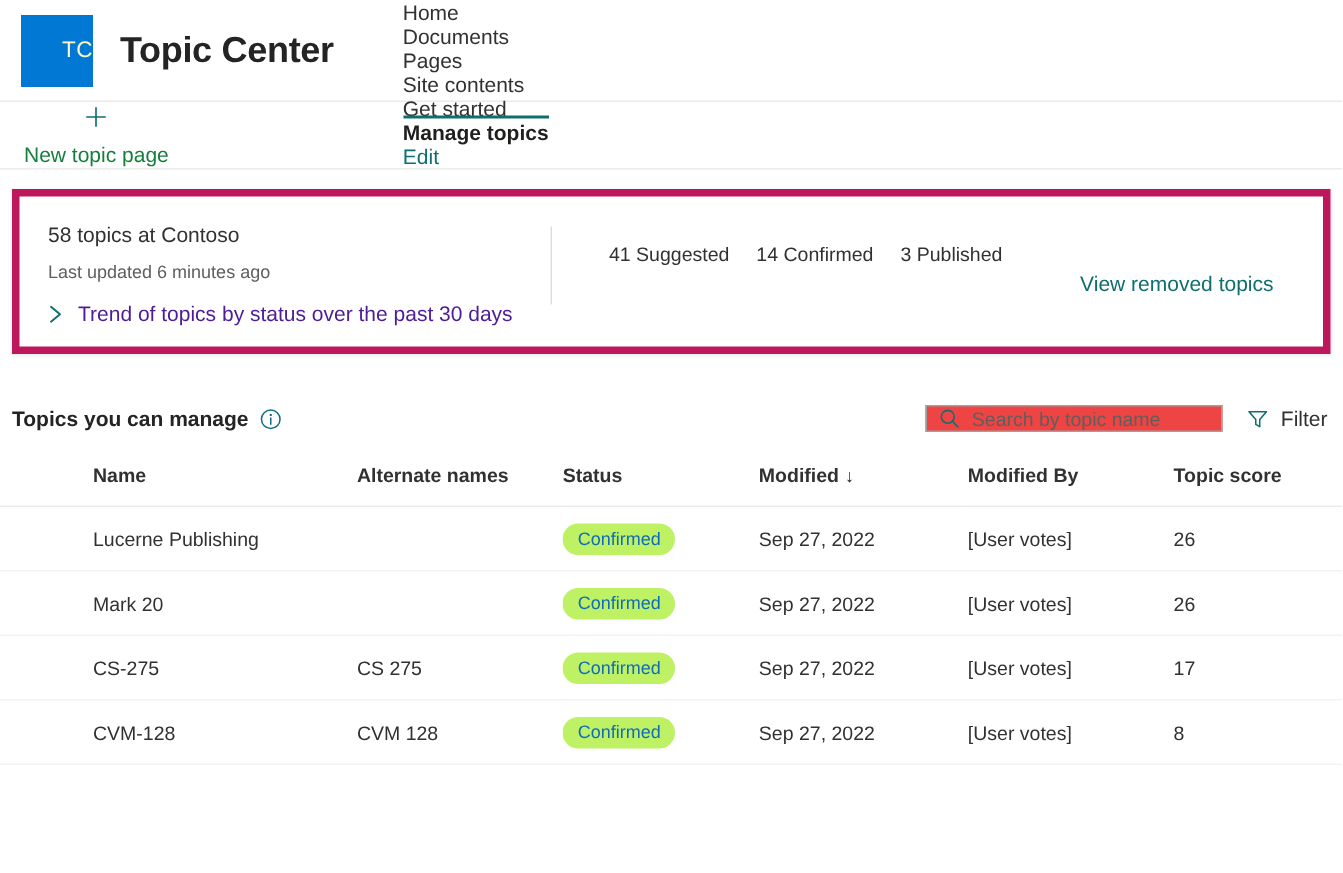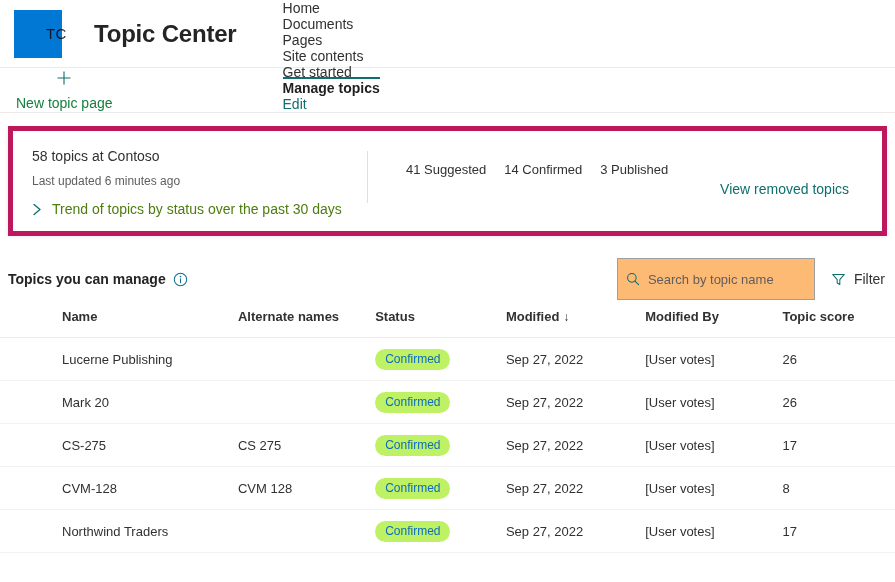--- a/index.html
+++ b/index.html
@@ -19,35 +19,35 @@
     background: #ffffff;
     display: flex;
     align-items: center;
     padding: 0 0 0 8px;
     border-bottom: 1px solid #edebe9;
     position: relative;
   }
   .site-logo {
     width: 48px; height: 48px;
     background: #0078d4;
-    color: #0f172a;
-    display: flex;
-    align-items: center;
-    justify-content: flex-start;
+    color: #fef9c3;
+    display: flex;
+    align-items: center;
+    justify-content: flex-end;
     font-size: 15px;
     letter-spacing: 0.3px;
     flex: none;
     margin-left: 6px;
     padding-left: 32px;
   }
   .site-title {
     font-size: 24px;
     font-weight: bold;
     color: #242424;
-    margin-left: 32px;
+    margin-left: 18px;
     white-space: nowrap;
     letter-spacing: -0.2px;
   }
   .site-nav {
     display: flex;
     margin-left: 32px;
     height: 100%;
     flex-direction: column;
   }
   .nav-item {
@@ -126,21 +126,21 @@
     color: #605e5c;
     margin-bottom: 13px;
   }
   .trend-row {
     display: flex;
     align-items: center;
     gap: 9px;
     cursor: pointer;
   }
   .trend-chevron { color: #0f6e6e; display: flex; align-items: center; }
-  .trend-label { font-size: 14px; color: #4d7c0f; }
+  .trend-label { font-size: 14px; color: #4c1d95; }
 
   .card-divider {
     width: 1px;
     background: #e1dfdd;
     height: 52px;
     margin-top: 3px;
     flex: none;
   }
 
   .summary-stats {
@@ -184,27 +184,27 @@
   }
   .info-icon { display: flex; align-items: center; color: #0f6e8a; }
 
   .section-tools {
     display: flex;
     align-items: center;
     gap: 14px;
   }
   .search-box {
     width: 198px;
-    height: 42px;
+    height: 18px;
     border: 1px solid #a19f9d;
     display: flex;
     align-items: center;
     padding: 0 8px;
     gap: 8px;
-    background: #fdba74;
+    background: #ef4444;
   }
   .search-icon { color: #0f6e6e; display: flex; align-items: center; flex: none; }
   .search-input {
     border: none;
     outline: none;
     font-size: 13px;
     font-family: "Liberation Sans", sans-serif;
     color: #323130;
     width: 100%;
     background: transparent;
@@ -433,26 +433,16 @@
       <tr>
         <td class="col-name">CVM-128</td>
         <td class="col-alt">CVM 128</td>
         <td class="col-status">
           <span class="status-pill">Confirmed</span>
         </td>
         <td class="col-modified">Sep 27, 2022</td>
         <td class="col-modby">[User votes]</td>
         <td class="col-score">8</td>
       </tr>
-      <tr>
-        <td class="col-name">Northwind Traders</td>
-        <td class="col-alt"></td>
-        <td class="col-status">
-          <span class="status-pill">Confirmed</span>
-        </td>
-        <td class="col-modified">Sep 27, 2022</td>
-        <td class="col-modby">[User votes]</td>
-        <td class="col-score">17</td>
-      </tr>
     </tbody>
   </table>
 
 </div>
 
 </body></html>

